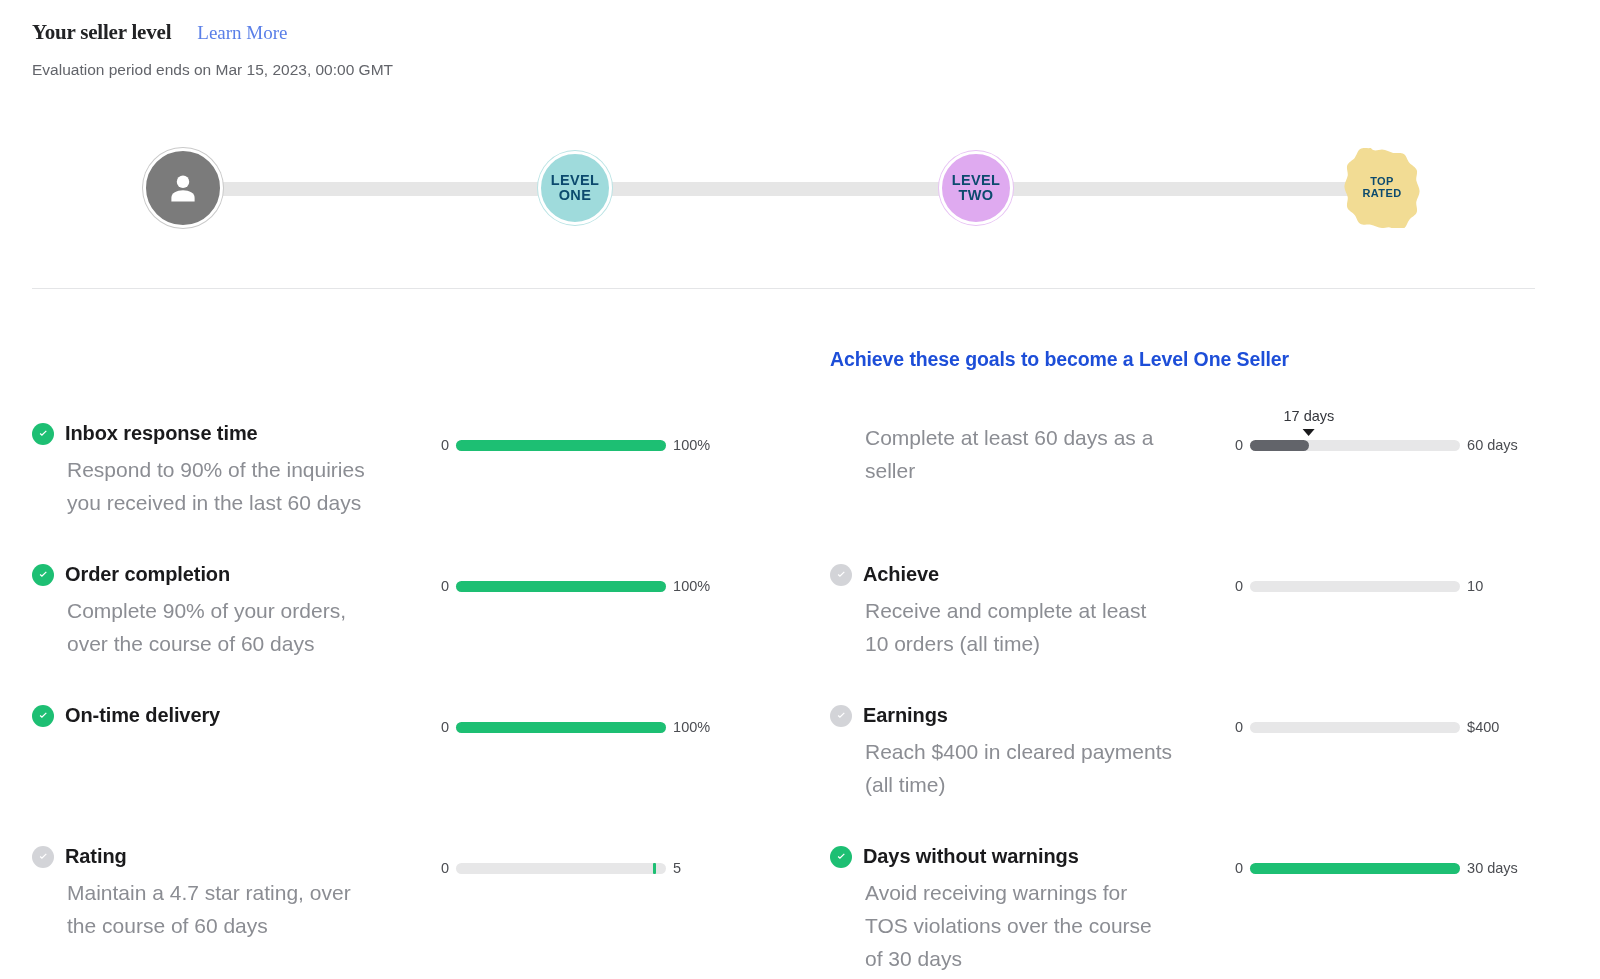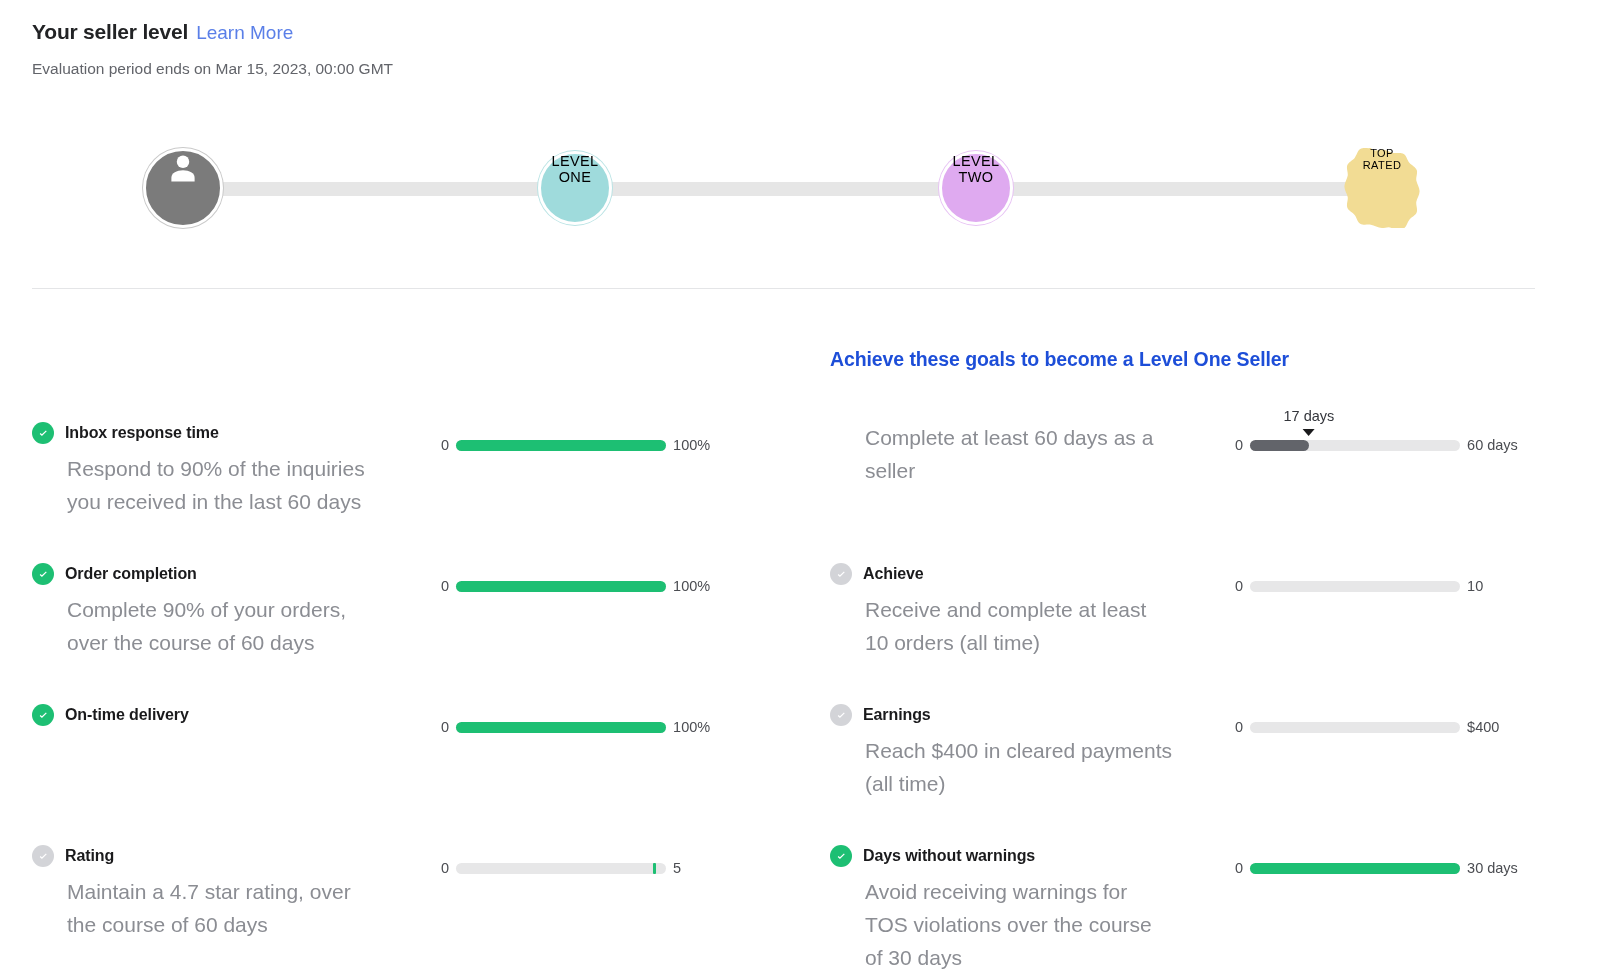--- a/index.html
+++ b/index.html
@@ -21,21 +21,22 @@
 
   
   .header {
     position: absolute;
     left: 32px;
     top: 20px;
   }
   .header-row {
     display: flex;
     align-items: baseline;
-    gap: 8px;
+    gap: 26px;
+    font-family: Liberation Serif, serif;
   }
   .page-title {
     font-size: 21px;
     font-weight: bold;
     color: #222325;
     letter-spacing: -0.2px;
   }
   .learn-more {
     font-size: 19px;
     color: #5a7fe8;
@@ -62,24 +63,25 @@
     right: 38px;
     top: 34px;
     height: 14px;
     background: #e6e6e6;
     border-radius: 2px;
   }
   .node {
     position: absolute;
     top: 0;
     display: flex;
+    align-items: center;
     justify-content: center;
     text-align: center;
-    color: #000000;
-    font-weight: normal;
+    color: #0c4a6e;
+    font-weight: bold;
     line-height: 1.07;
     letter-spacing: 0.4px;
   }
   .node-label { pointer-events: none; }
 
   .node-avatar {
     left: 0;
     width: 80px;
     height: 80px;
     border-radius: 50%;
@@ -176,21 +178,21 @@
     border-radius: 50%;
     display: flex;
     align-items: center;
     justify-content: center;
   }
   .check.done { background: #1dbf73; }
   .check.todo { background: #d3d4d8; }
   .check svg { width: 13px; height: 13px; display: block; }
 
   .goal-title {
-    font-size: 16px;
+    font-size: 20px;
     font-weight: bold;
     color: #1a1a1c;
     letter-spacing: -0.1px;
   }
   .goal-desc {
     margin-top: 9px;
     margin-left: 35px;
     font-size: 21px;
     line-height: 1.56;
     color: #8b8d93;

